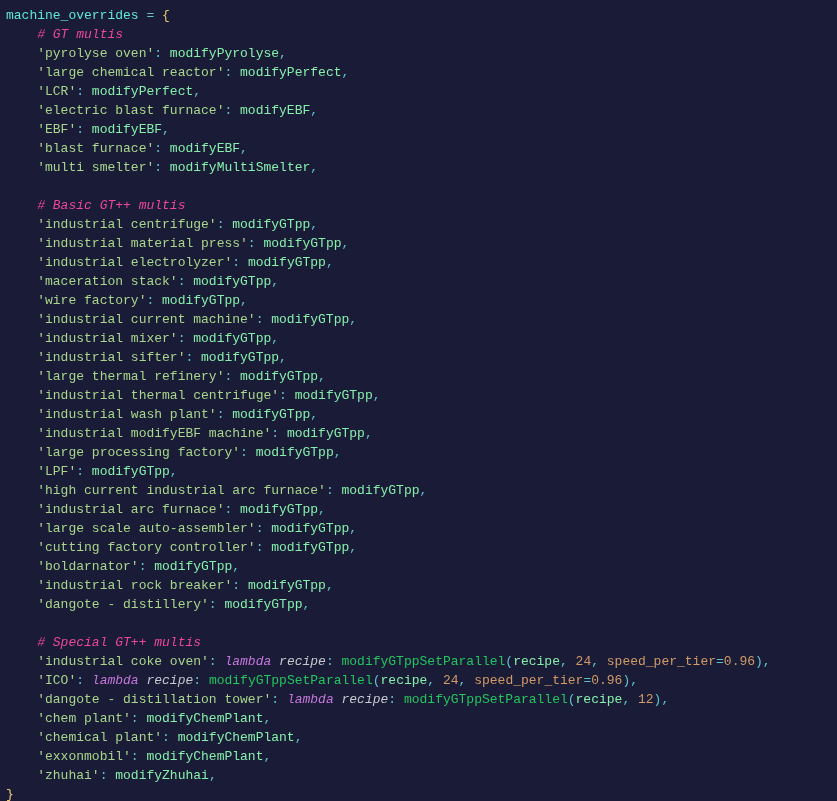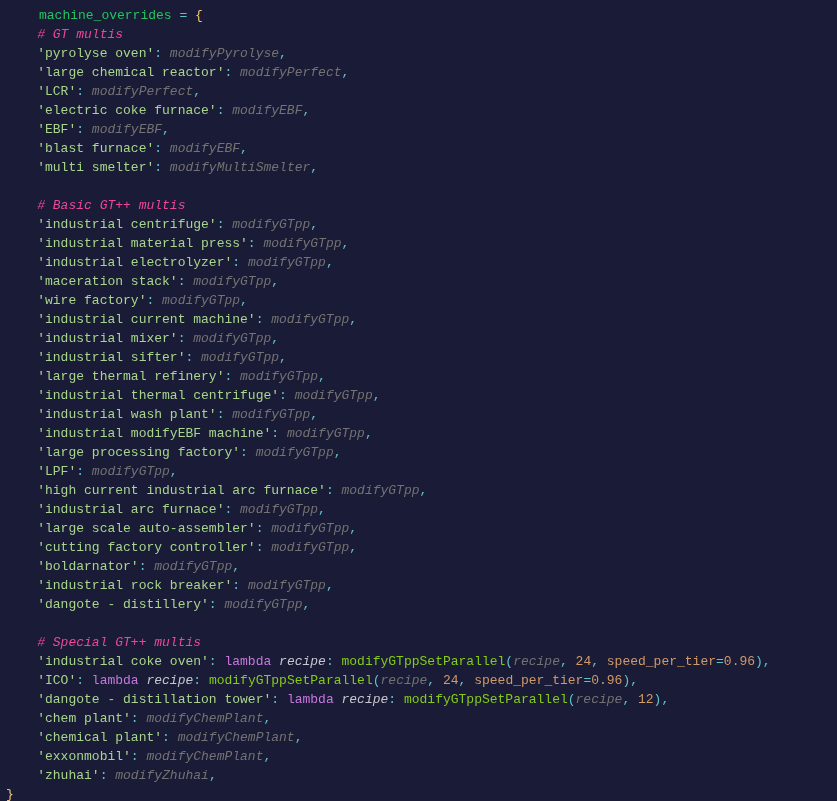--- a/index.html
+++ b/index.html
@@ -12,42 +12,42 @@
     padding: 0;
     width: 837px;
     height: 801px;
     overflow: hidden;
   }
   pre {
     font-family: inherit;
     white-space: pre;
     padding: 6px 0 0 6px;
   }
-  .variable { color: #22c55e; margin-left: 33px; }
+  .variable { color: #5eead4; }
   .operator { color: #61c0ca; }
   .brace { color: #f0c674; }
   .comment { color: #ec4899; font-style: italic; }
   .string { color: #a8d68c; text-align: center; }
   .punct { color: #61c0ca; }
-  .func { color: #737373; font-style: italic; }
-  .keyword { color: #c678dd; }
+  .func { color: #86efac; }
+  .keyword { color: #c678dd; font-style: italic; }
   .param { color: #c8c8d0; font-style: italic; }
-  .call { color: #84cc16; }
+  .call { color: #22c55e; }
   .number { color: #d19a66; text-align: center; }
   .kwarg { color: #d19a66; }
 </style>
 </head>
 <body>
 
 <pre id="code"><span class="variable">machine_overrides</span><span class="operator"> = </span><span class="brace">{</span>
     <span class="comment"># GT multis</span>
     <span class="string">'pyrolyse oven'</span><span class="punct">: </span><span class="func">modifyPyrolyse</span><span class="punct">,</span>
     <span class="string">'large chemical reactor'</span><span class="punct">: </span><span class="func">modifyPerfect</span><span class="punct">,</span>
     <span class="string">'LCR'</span><span class="punct">: </span><span class="func">modifyPerfect</span><span class="punct">,</span>
-    <span class="string">'electric coke furnace'</span><span class="punct">: </span><span class="func">modifyEBF</span><span class="punct">,</span>
+    <span class="string">'electric blast furnace'</span><span class="punct">: </span><span class="func">modifyEBF</span><span class="punct">,</span>
     <span class="string">'EBF'</span><span class="punct">: </span><span class="func">modifyEBF</span><span class="punct">,</span>
     <span class="string">'blast furnace'</span><span class="punct">: </span><span class="func">modifyEBF</span><span class="punct">,</span>
     <span class="string">'multi smelter'</span><span class="punct">: </span><span class="func">modifyMultiSmelter</span><span class="punct">,</span>
 
     <span class="comment"># Basic GT++ multis</span>
     <span class="string">'industrial centrifuge'</span><span class="punct">: </span><span class="func">modifyGTpp</span><span class="punct">,</span>
     <span class="string">'industrial material press'</span><span class="punct">: </span><span class="func">modifyGTpp</span><span class="punct">,</span>
     <span class="string">'industrial electrolyzer'</span><span class="punct">: </span><span class="func">modifyGTpp</span><span class="punct">,</span>
     <span class="string">'maceration stack'</span><span class="punct">: </span><span class="func">modifyGTpp</span><span class="punct">,</span>
     <span class="string">'wire factory'</span><span class="punct">: </span><span class="func">modifyGTpp</span><span class="punct">,</span>

